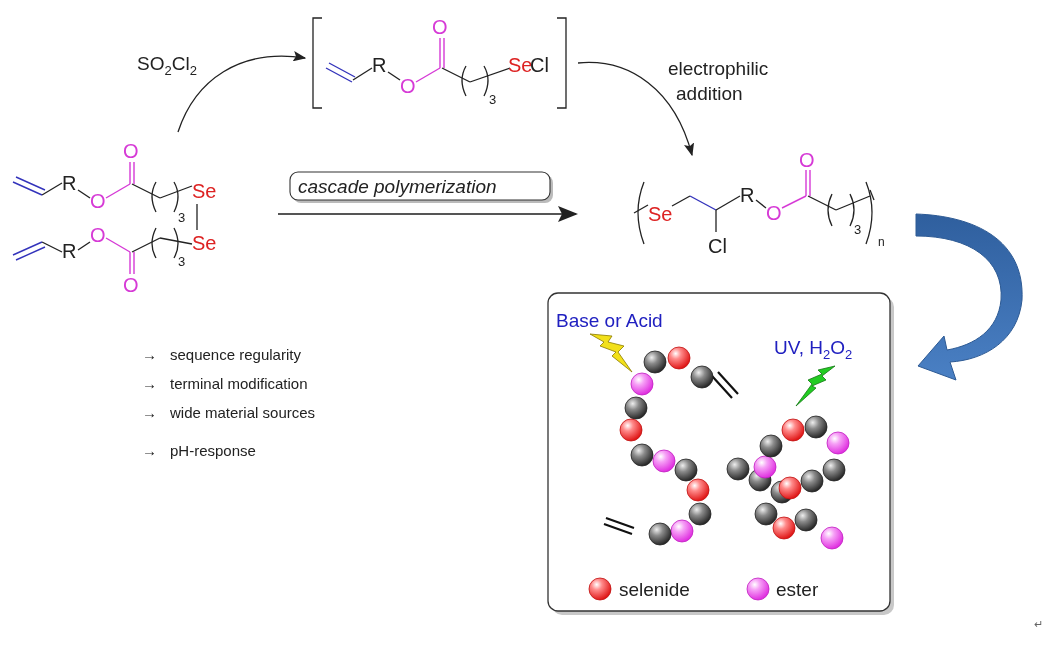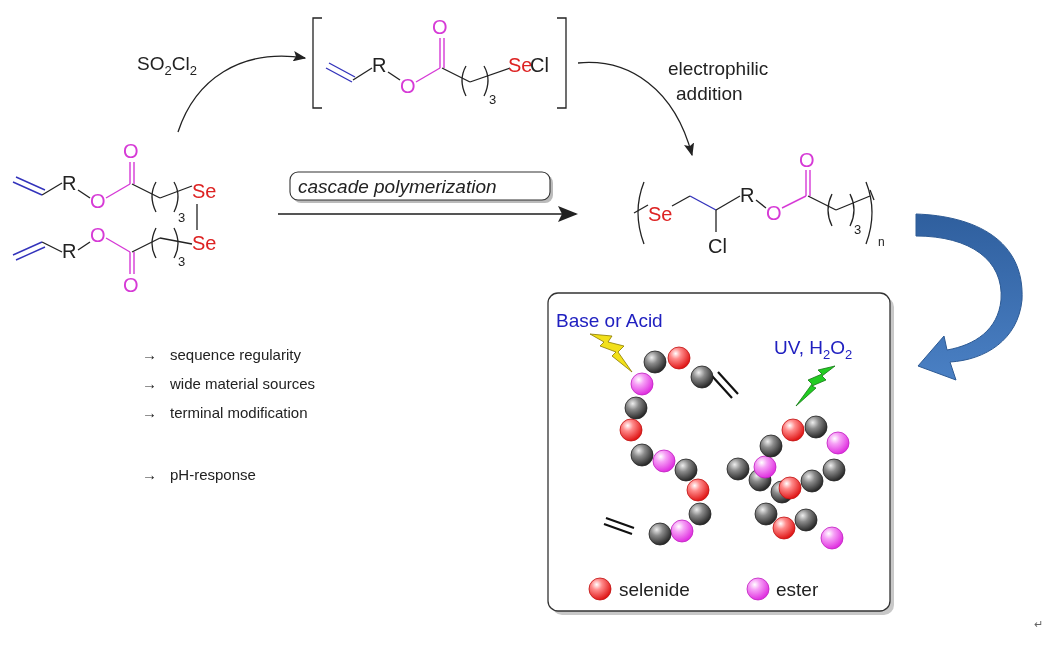--- a/index.html
+++ b/index.html
@@ -193,18 +193,18 @@
     <text class="t" x="619" y="596" font-size="19" fill="#222">selenide</text>
     <circle cx="758" cy="589" r="11" fill="url(#gPink)" stroke="#c020c0" stroke-width="0.8"></circle>
     <text class="t" x="776" y="596" font-size="19" fill="#222">ester</text>
   </g>
 
   <text class="t" x="1034" y="628" font-size="11" fill="#666">↵</text>
 </svg>
 
 <div class="feat" style="top:340px;">
   <div><span class="arr">→</span><span>sequence regularity</span></div>
+  <div><span class="arr">→</span><span>terminal modification</span></div>
   <div><span class="arr">→</span><span>wide material sources</span></div>
-  <div><span class="arr">→</span><span>terminal modification</span></div>
 </div>
-<div class="feat" style="top:460px;">
+<div class="feat" style="top:436px;">
   <div><span class="arr">→</span><span>pH-response</span></div>
 </div>
 
 </body></html>

